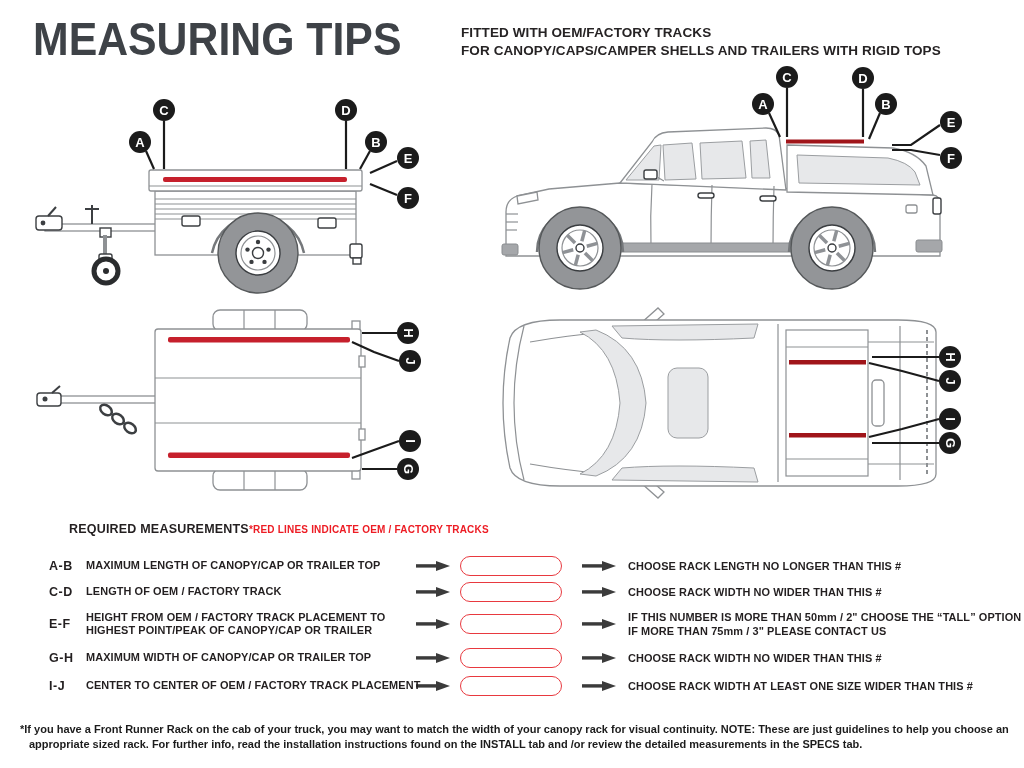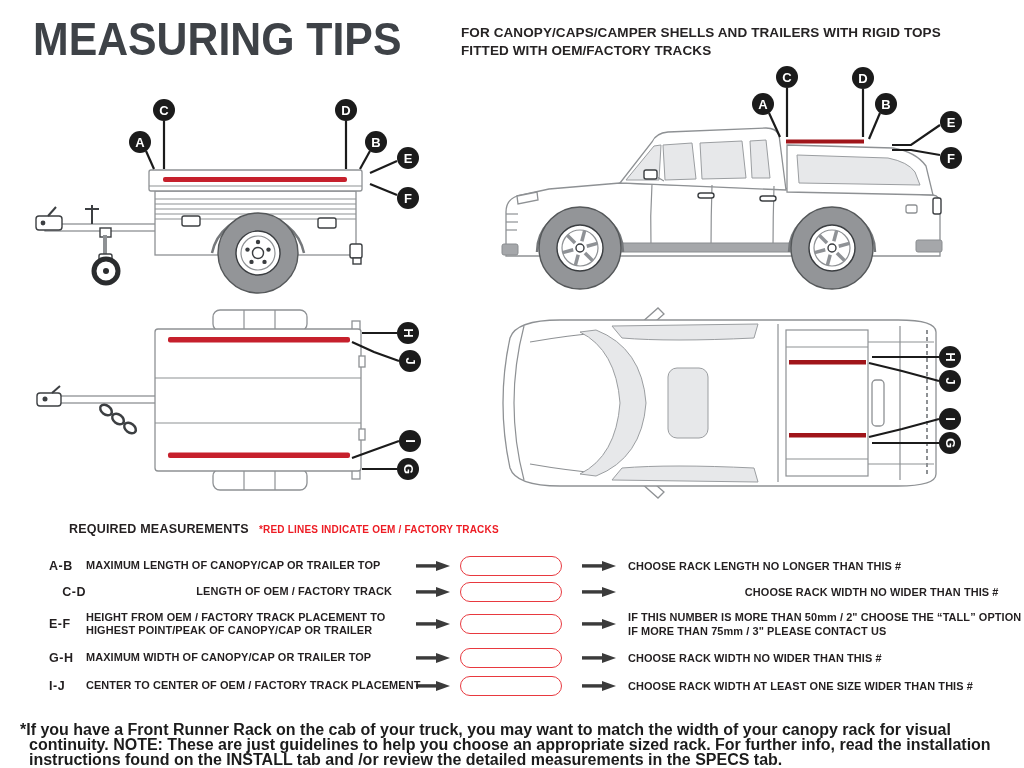--- a/index.html
+++ b/index.html
@@ -25,50 +25,50 @@
   .arch{fill:none;stroke:#75787b;stroke-width:2.5;}
   .spk line{stroke:#8f9296;stroke-width:3.5;}
   .red1{fill:#c6202c;}
   .red2{fill:#a0151a;}
   .grayfill{fill:#a5a7aa;stroke:#8a8d90;stroke-width:1;}
   .mk line,.mk polyline{stroke:#1b1b1b;stroke-width:2.2;fill:none;}
   .mk circle{fill:#1b1b1b;stroke:none;}
   .mk text{fill:#ffffff;font-family:"Liberation Sans",sans-serif;font-size:13px;font-weight:bold;text-anchor:middle;}
   
   #meas{left:33px;top:522px;width:985px;}
-  .legend{display:flex;gap:10px;align-items:baseline;padding-left:36px;}
+  .legend{display:flex;gap:0;align-items:baseline;padding-left:36px;}
   .legend-title{font-size:12.5px;font-weight:bold;letter-spacing:0.2px;}
   .legend-note{font-size:10px;font-weight:bold;color:#ed1c24;letter-spacing:0.2px;}
   .rows{margin-top:17px;}
   .m-row{display:grid;grid-template-columns:37px 322px 52px 106px 62px auto;align-items:center;margin-left:16px;}
   .m-row:nth-child(1){height:26px;}
-  .m-row:nth-child(2){height:26px;text-align:right;}
+  .m-row:nth-child(2){height:26px;}
   .m-row:nth-child(3){height:38px;}
   .m-row:nth-child(4){height:30px;}
   .m-row:nth-child(5){height:26px;}
   .m-range{font-size:12.5px;font-weight:bold;letter-spacing:0.5px;}
   .m-desc{font-size:11.5px;font-weight:bold;line-height:13.5px;letter-spacing:0.1px;
     transform:scaleX(0.95);transform-origin:0 50%;white-space:nowrap;}
   .m-guide{font-size:11.5px;font-weight:bold;line-height:14.5px;letter-spacing:0.1px;
     transform:scaleX(0.95);transform-origin:0 50%;white-space:nowrap;}
   .arrow1{margin-left:8px;}
   .arrow2{margin-left:16px;}
   .arrow1 svg,.arrow2 svg{display:block;}
   .pill{width:102px;height:20px;border:1.7px solid #e8393f;border-radius:12px;background:#ffffff;box-sizing:border-box;}
   
-  #footnote{left:20px;top:722px;width:995px;font-size:16px;font-weight:bold;line-height:15px;
+  #footnote{left:20px;top:722px;width:995px;font-size:11px;font-weight:bold;line-height:15px;
     color:#1c1c1c;padding-left:9px;text-indent:-9px;letter-spacing:0px;}
 </style>
 </head>
 <body>
 
 <div class="abs" id="title">MEASURING TIPS</div>
 <div class="abs" id="subtitle">
+  <div>FITTED WITH OEM/FACTORY TRACKS</div>
   <div>FOR CANOPY/CAPS/CAMPER SHELLS AND TRAILERS WITH RIGID TOPS</div>
-  <div>FITTED WITH OEM/FACTORY TRACKS</div>
 </div>
 
 <svg class="abs" id="diagrams" width="1024" height="516" viewBox="0 0 1024 516" xmlns="http://www.w3.org/2000/svg">
 
   <g>
 
     <rect class="s" x="45" y="224" width="111" height="7"></rect>
     <rect class="d" x="36" y="216" width="26" height="14" rx="3"></rect>
     <line class="dl" x1="48" y1="216" x2="56" y2="207"></line>
     <circle cx="43" cy="223" r="2.4" fill="#3c3f42"></circle>

